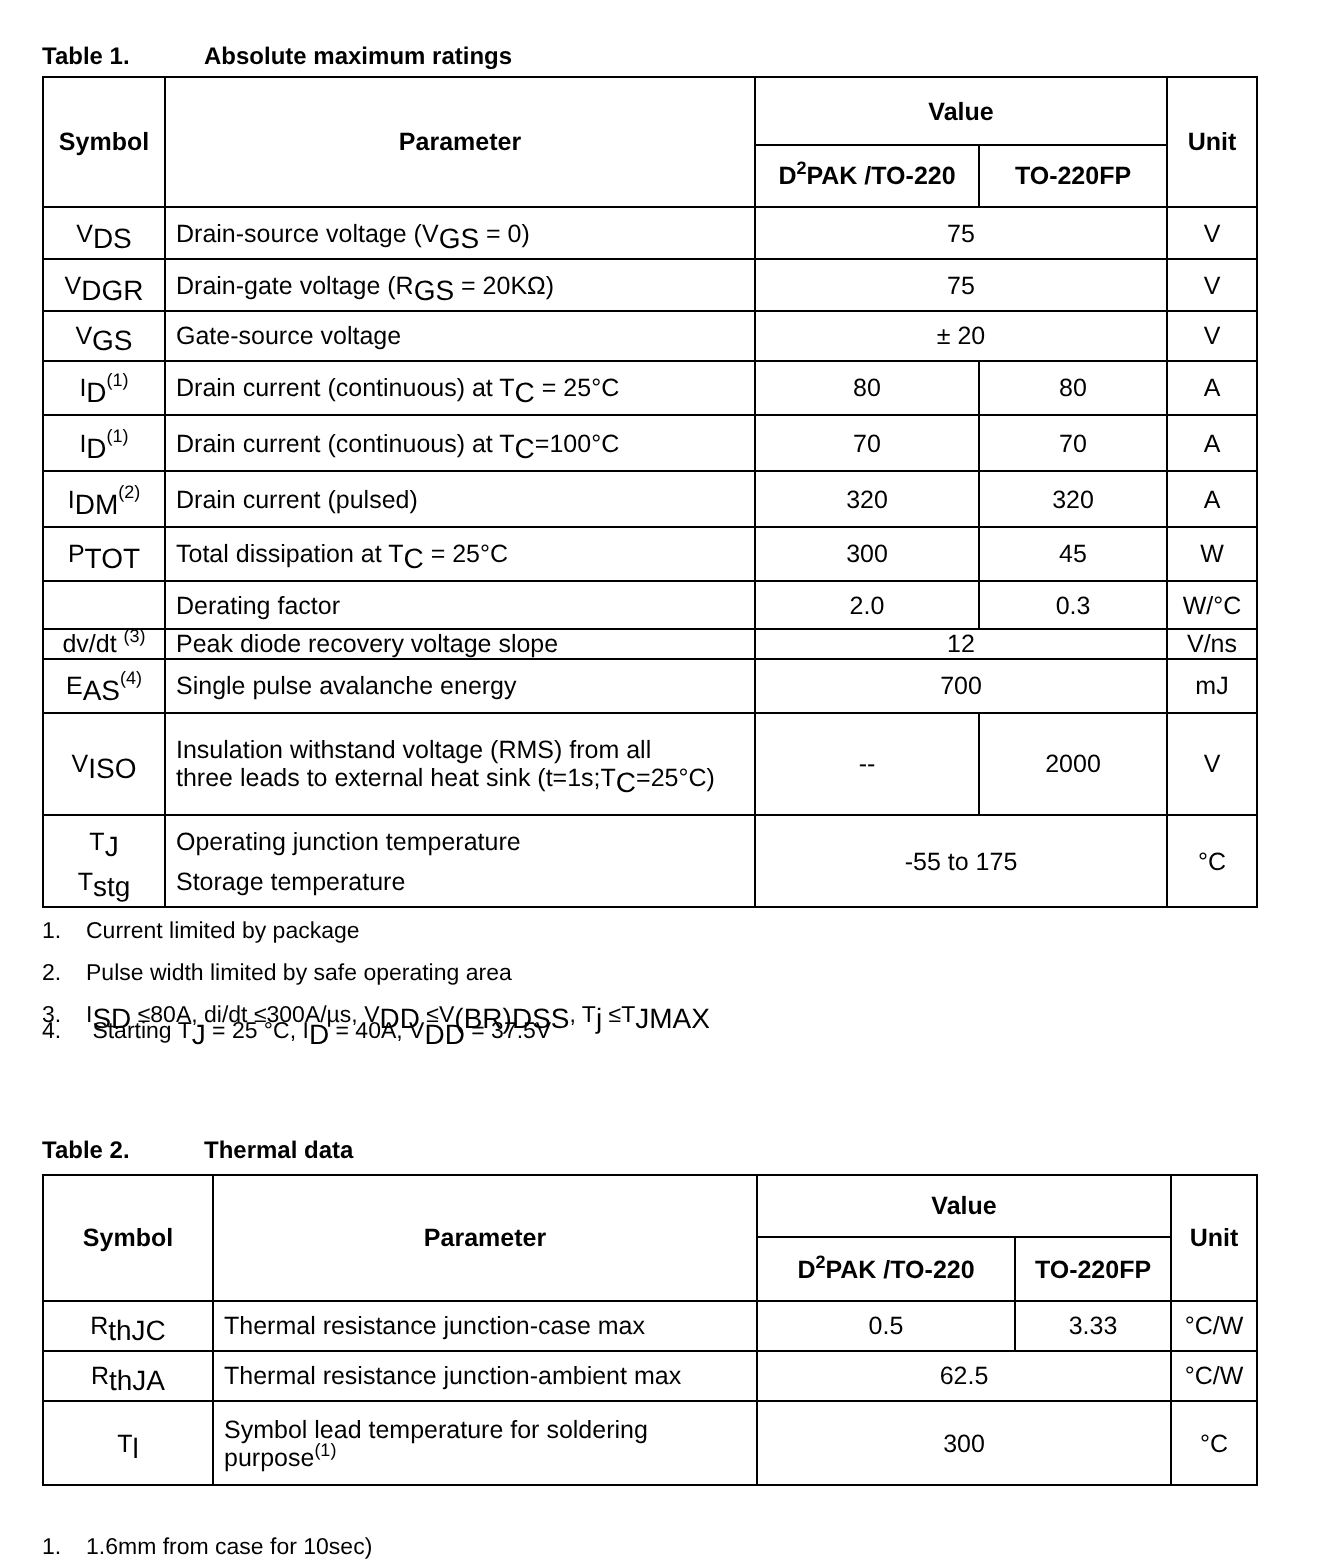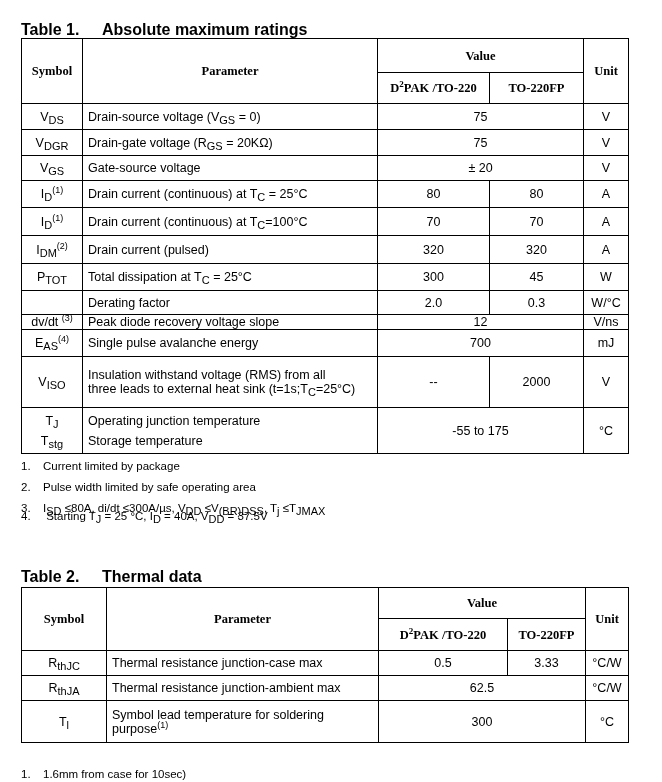--- a/index.html
+++ b/index.html
@@ -1,35 +1,35 @@
 <!DOCTYPE html>
 <html><head>
 <meta charset="utf-8">
 <style>
   html, body { margin: 0; padding: 0; background: #ffffff; }
   body {
     width: 662px; height: 782px; position: relative; overflow: hidden;
     font-family: "Liberation Sans", sans-serif; color: #000;
   }
   .caption {
-    position: absolute; left: 21px; font-weight: bold; font-size: 16px;
+    position: absolute; left: 21px; font-weight: bold; font-size: 12px;
   }
   .caption .num { display: inline-block; width: 81px; }
   table {
     position: absolute; left: 21px; border-collapse: collapse;
     font-size: 12.5px; table-layout: fixed;
   }
   td, th {
     border: 1.4px solid #000; padding: 0 5px; vertical-align: middle;
     line-height: 14px;
   }
-  th { font-weight: bold; text-align: center; font-size: 12.5px; font-family: Liberation Serif, serif; }
+  th { font-weight: bold; text-align: center; font-size: 12.5px; }
   td.c { text-align: center; }
   td.l { text-align: left; }
-  sub { font-size: 11px; vertical-align: -3px; line-height: 0; }
+  sub { font-size: 14px; vertical-align: -3px; line-height: 0; }
   sup { font-size: 9px; vertical-align: 5px; line-height: 0; }
   .fn {
     position: absolute; left: 21px; font-size: 11.5px;
   }
   .fn .n { display: inline-block; width: 22px; }
   .stack div { line-height: 20px; }
 </style>
 </head>
 <body>
 

